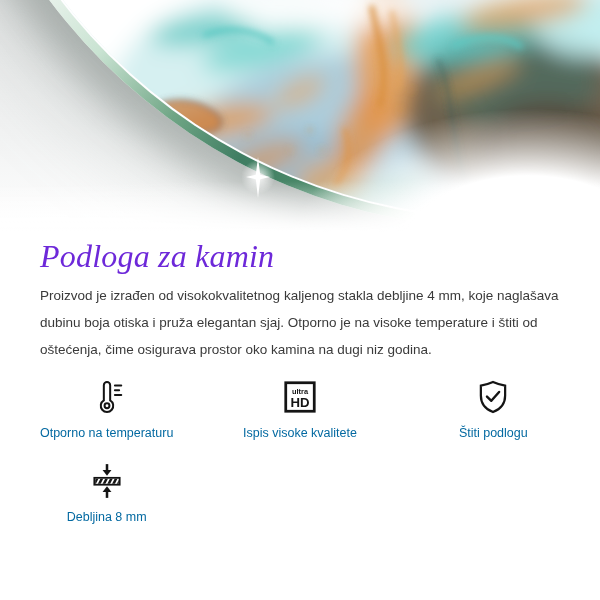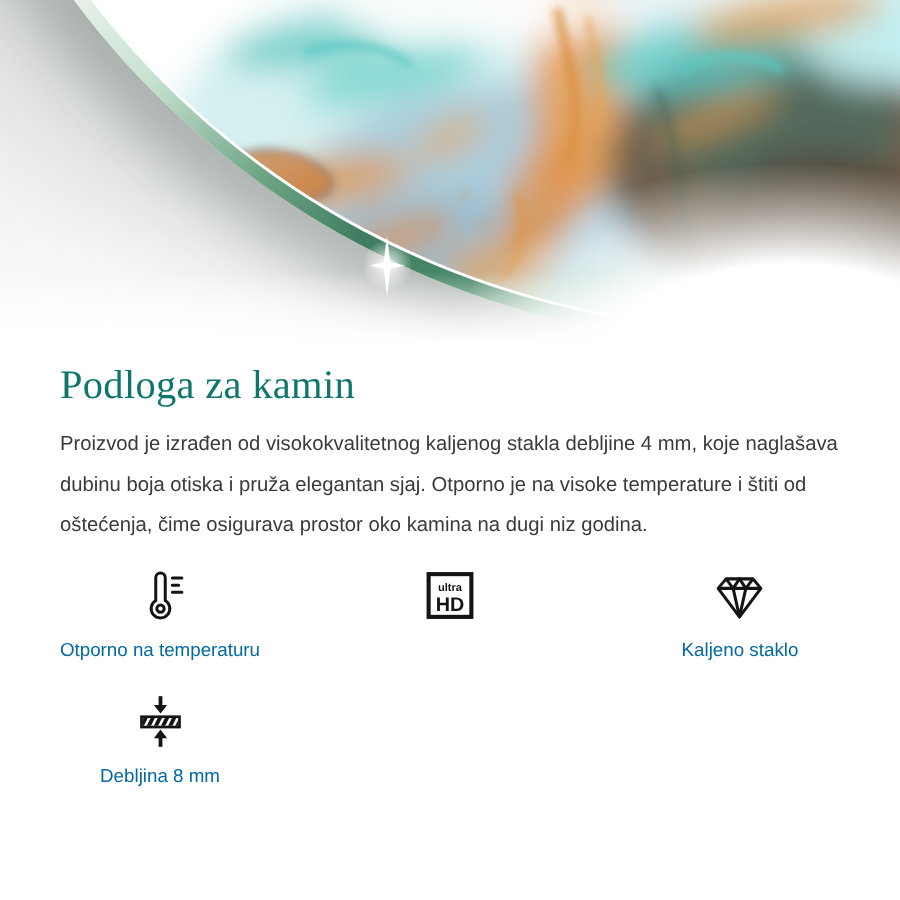--- a/index.html
+++ b/index.html
@@ -37,21 +37,21 @@
     position:absolute;inset:0;pointer-events:none;
     background:radial-gradient(55% 85% at 88% 108%, #ffffff 38%, rgba(255,255,255,0) 72%);
   }
   .fade-bottom{
     position:absolute;inset:0;pointer-events:none;
     background:linear-gradient(to bottom, rgba(255,255,255,0) 78%, rgba(255,255,255,.85) 96%, #ffffff 100%);
   }
   
   h1{
     margin:6px 40px 0 40px;font-family:"Liberation Serif",serif;font-weight:400;
-    font-size:27px;line-height:36px;color:#0f766e;letter-spacing:.2px;
+    font-size:32px;line-height:36px;color:#6d28d9;letter-spacing:.2px;font-style:italic;
   }
   .descr{
     margin:8px 34px 0 40px;font-size:13.5px;line-height:27px;color:#3a3a3a;
   }
   
   .features{
     display:grid;grid-template-columns:repeat(3,1fr);
     padding:0 10px;margin-top:15px;row-gap:21px;
   }
   .feature{display:flex;flex-direction:column;align-items:center;text-align:center;}
@@ -157,32 +157,33 @@
   </div>
 
   <div class="feature">
     <div class="icon-box">
       <svg width="38" height="38" viewBox="0 0 36 36">
         <rect x="4.5" y="4.5" width="27" height="27" fill="none" stroke="#141414" stroke-width="2.6"></rect>
         <text x="18" y="15" text-anchor="middle" font-family="Liberation Sans, sans-serif" font-size="7" font-weight="bold" fill="#141414">ultra</text>
         <text x="18" y="27.5" text-anchor="middle" font-family="Liberation Sans, sans-serif" font-size="12.5" font-weight="bold" fill="#141414">HD</text>
       </svg>
     </div>
-  </div>
-
-
-  <div class="feature">
-    <div class="icon-box">
-      <svg width="38" height="38" viewBox="0 0 36 36" fill="none" stroke="#141414" stroke-width="1.9" stroke-linejoin="round">
-        <path d="M9.5,7.5 H26.5 L31.5,13.5 L18,31.5 L4.5,13.5 Z"></path>
-        <path d="M4.5,13.5 H31.5 M9.5,7.5 L14,13.5 L18,7.5 L22,13.5 L26.5,7.5 M14,13.5 L18,31.5 L22,13.5"></path>
-      </svg>
-    </div>
-    <div class="feature-label">Kaljeno staklo</div>
-  </div>
+    <div class="feature-label">Ispis visoke kvalitete</div>
+  </div>
+
+  <div class="feature">
+    <div class="icon-box">
+      <svg width="38" height="38" viewBox="0 0 36 36" fill="none" stroke="#141414">
+        <path stroke-width="2.1" d="M18,3.8 C22,5.6 26,6.6 29.5,7.2 V16.5 C29.5,24.5 24.8,29.6 18,32.2 C11.2,29.6 6.5,24.5 6.5,16.5 V7.2 C10,6.6 14,5.6 18,3.8 Z"></path>
+        <path stroke-width="2.3" stroke-linecap="round" stroke-linejoin="round" d="M12.3,17.6 L16.4,21.6 L23.8,13.2"></path>
+      </svg>
+    </div>
+    <div class="feature-label">Štiti podlogu</div>
+  </div>
+
 
 
   <div class="feature">
     <div class="icon-box">
       <svg width="38" height="38" viewBox="0 0 36 36">
         <rect x="6" y="15" width="24" height="6.5" fill="none" stroke="#141414" stroke-width="1.7"></rect>
         <defs>
             <clipPath id="barclip">
               <rect x="6.8" y="15.8" width="22.4" height="4.9"></rect>
             </clipPath>

